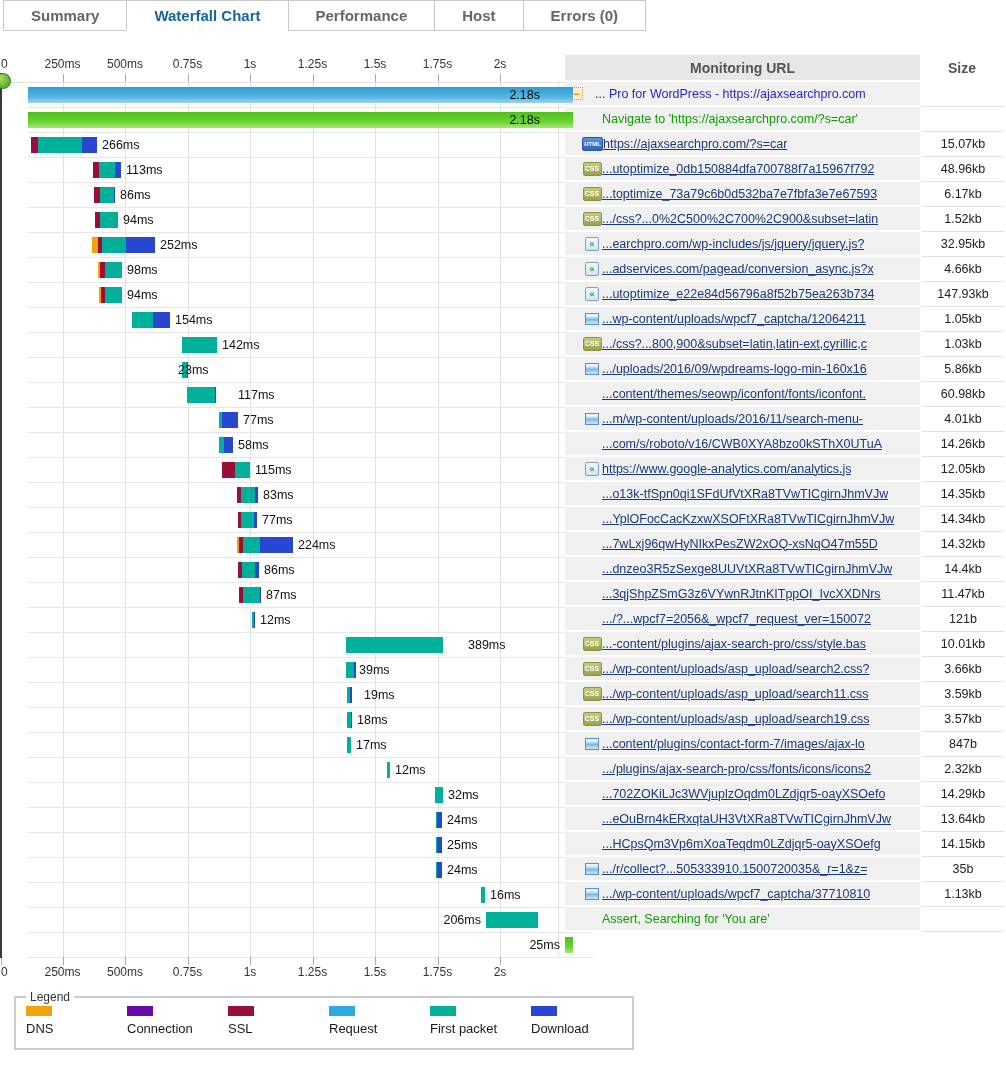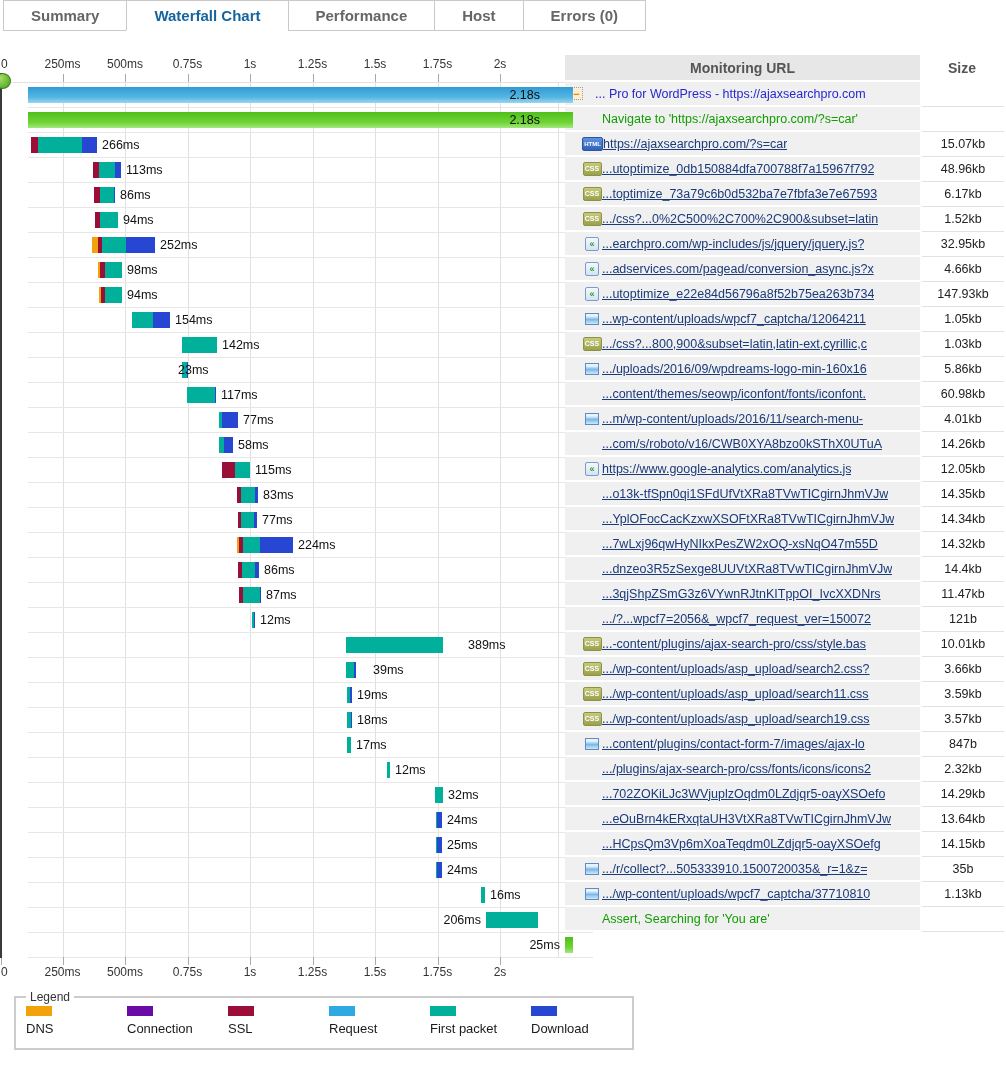--- a/index.html
+++ b/index.html
@@ -212,21 +212,21 @@
           <div class="seg" style="width: 5px; background: rgb(0, 176, 155);"></div>
           <div class="seg" style="width: 1px; background: rgb(39, 70, 210);"></div>
         </div>
         <span class="bar-label" style="left: 150px;">23ms</span>
       </div>
       <div class="c-row">
         <div class="bar" style="left: 159px;">
           <div class="seg" style="width: 28px; background: rgb(0, 176, 155);"></div>
           <div class="seg" style="width: 1px; background: rgb(39, 70, 210);"></div>
         </div>
-        <span class="bar-label" style="left: 193px;">117ms</span>
+        <span class="bar-label" style="left: 210px;">117ms</span>
       </div>
       <div class="c-row">
         <div class="bar" style="left: 191px;">
           <div class="seg" style="width: 3px; background: rgb(0, 176, 155);"></div>
           <div class="seg" style="width: 16px; background: rgb(39, 70, 210);"></div>
         </div>
         <span class="bar-label" style="left: 215px;">77ms</span>
       </div>
       <div class="c-row">
         <div class="bar" style="left: 191px;">
@@ -294,28 +294,28 @@
         <div class="bar" style="left: 318px;">
           <div class="seg" style="width: 97px; background: rgb(0, 176, 155);"></div>
         </div>
         <span class="bar-label" style="left: 440px;">389ms</span>
       </div>
       <div class="c-row">
         <div class="bar" style="left: 318px;">
           <div class="seg" style="width: 8px; background: rgb(0, 176, 155);"></div>
           <div class="seg" style="width: 2px; background: rgb(39, 70, 210);"></div>
         </div>
-        <span class="bar-label" style="left: 345px;">39ms</span>
+        <span class="bar-label" style="left: 331px;">39ms</span>
       </div>
       <div class="c-row">
         <div class="bar" style="left: 319px;">
           <div class="seg" style="width: 3px; background: rgb(0, 176, 155);"></div>
           <div class="seg" style="width: 2px; background: rgb(39, 70, 210);"></div>
         </div>
-        <span class="bar-label" style="left: 329px;">19ms</span>
+        <span class="bar-label" style="left: 336px;">19ms</span>
       </div>
       <div class="c-row">
         <div class="bar" style="left: 319px;">
           <div class="seg" style="width: 4px; background: rgb(0, 176, 155);"></div>
           <div class="seg" style="width: 1px; background: rgb(39, 70, 210);"></div>
         </div>
         <span class="bar-label" style="left: 329px;">18ms</span>
       </div>
       <div class="c-row">
         <div class="bar" style="left: 319px;">

